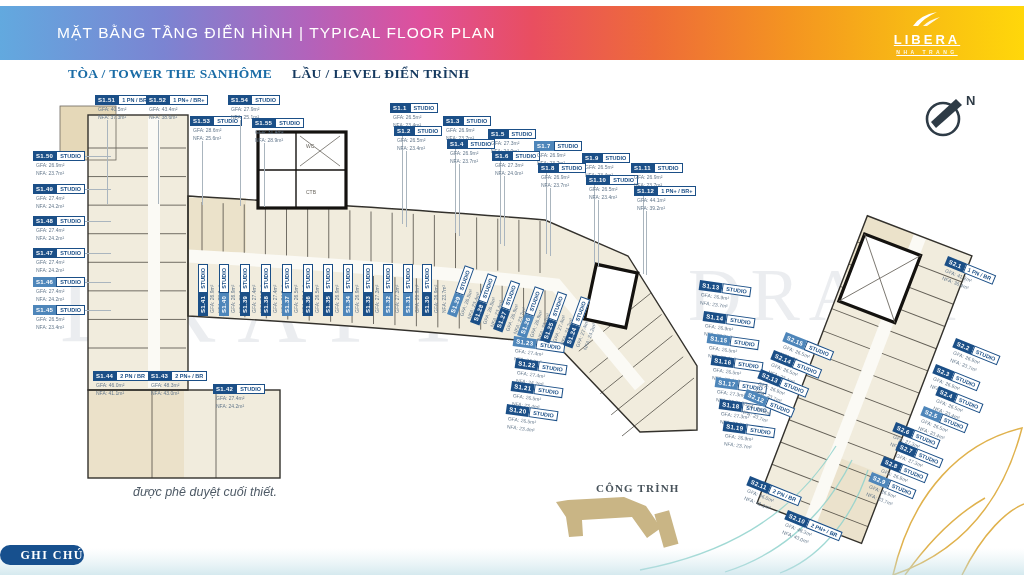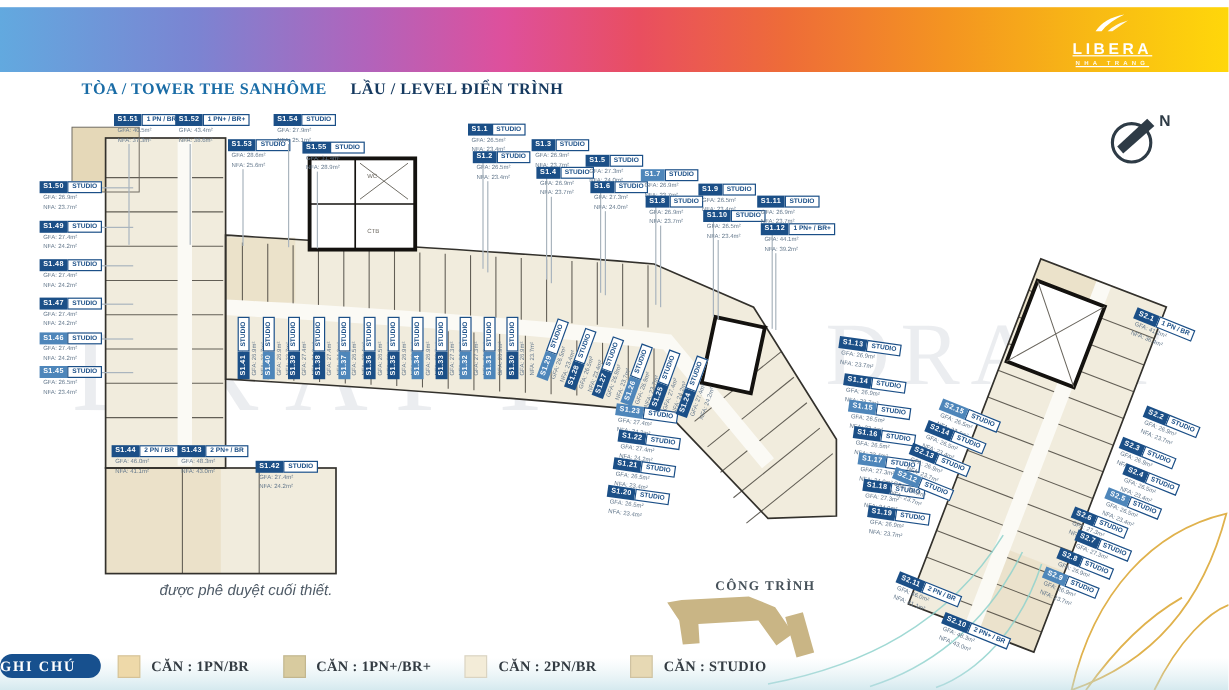--- a/index.html
+++ b/index.html
@@ -47,33 +47,34 @@
   .unit.light .uid{background:#4e86ba;}
   .utype{background:#fff;border:1px solid #1b4f87;box-sizing:border-box;color:#1b4f87;
        font:700 5.5px/8px "Liberation Sans",sans-serif;padding:0 3px;}
   .ufa{font:400 5px/6.5px "Liberation Sans",sans-serif;color:#64788c;margin-left:3px;margin-top:1px;}
   .lv{position:absolute;left:12px;top:100%;width:1px;background:#aab5be;}
   .lh{position:absolute;left:100%;top:5px;height:1px;background:#aab5be;}
   
   .footnote{position:absolute;left:133px;top:484px;z-index:6;
     font:italic 400 12.5px/1.4 "Liberation Sans",sans-serif;color:#4e5a66;}
   .legend{position:absolute;left:0;top:545px;display:flex;align-items:center;z-index:6;}
-  .ghichu{width:84px;height:20px;background:#17508e;color:#fff;text-align:left;
+  .ghichu{width:84px;height:20px;background:#17508e;color:#fff;text-align:right;
     font:700 12px/20px "Liberation Serif",serif;letter-spacing:1.5px;border-radius:10px;}
   #legend-items{display:flex;margin-left:14px;}
   .litem{display:flex;align-items:center;margin-right:28px;}
   .swatch{width:17px;height:17px;margin-right:9px;border:1px solid rgba(0,0,0,.1);}
   .llabel{font:600 12px "Liberation Serif",serif;color:#333b42;letter-spacing:.3px;}
 </style>
 </head>
 <body>
 
 <div class="page">
 
   <div class="topbar">
+    <div class="title">MẶT BẰNG TẦNG ĐIỂN HÌNH | TYPICAL FLOOR PLAN</div>
     <div class="brand">
       <svg width="32" height="16" viewBox="0 0 32 16">
         <path d="M2,15 Q9,4 26,1 Q13,7 7,15 Z" fill="#fff"></path>
         <path d="M12,15 Q18,9 29,6 Q20,12 16,15 Z" fill="#fff" opacity=".9"></path>
       </svg>
       <div class="bname">LIBERA</div>
       <div class="bsub">NHA TRANG</div>
     </div>
   </div>
 
@@ -807,33 +808,15 @@
         <div class="ufa">NFA: 43.0m²</div>
       </div>
     </div>
 
   <div class="footnote">
     <div>được phê duyệt cuối thiết.</div>
   </div>
 
   <div class="legend">
     <div class="ghichu">GHI CHÚ</div>
-    <div id="legend-items">
-        <div class="litem">
-          <span class="swatch" style="background: rgb(238, 217, 169);"></span>
-          <span class="llabel">CĂN : 1PN/BR</span>
-        </div>
-        <div class="litem">
-          <span class="swatch" style="background: rgb(216, 203, 159);"></span>
-          <span class="llabel">CĂN : 1PN+/BR+</span>
-        </div>
-        <div class="litem">
-          <span class="swatch" style="background: rgb(243, 236, 216);"></span>
-          <span class="llabel">CĂN : 2PN/BR</span>
-        </div>
-        <div class="litem">
-          <span class="swatch" style="background: rgb(231, 217, 180);"></span>
-          <span class="llabel">CĂN : STUDIO</span>
-        </div>
-      </div>
   </div>
 
 </div>
 
 </body></html>

